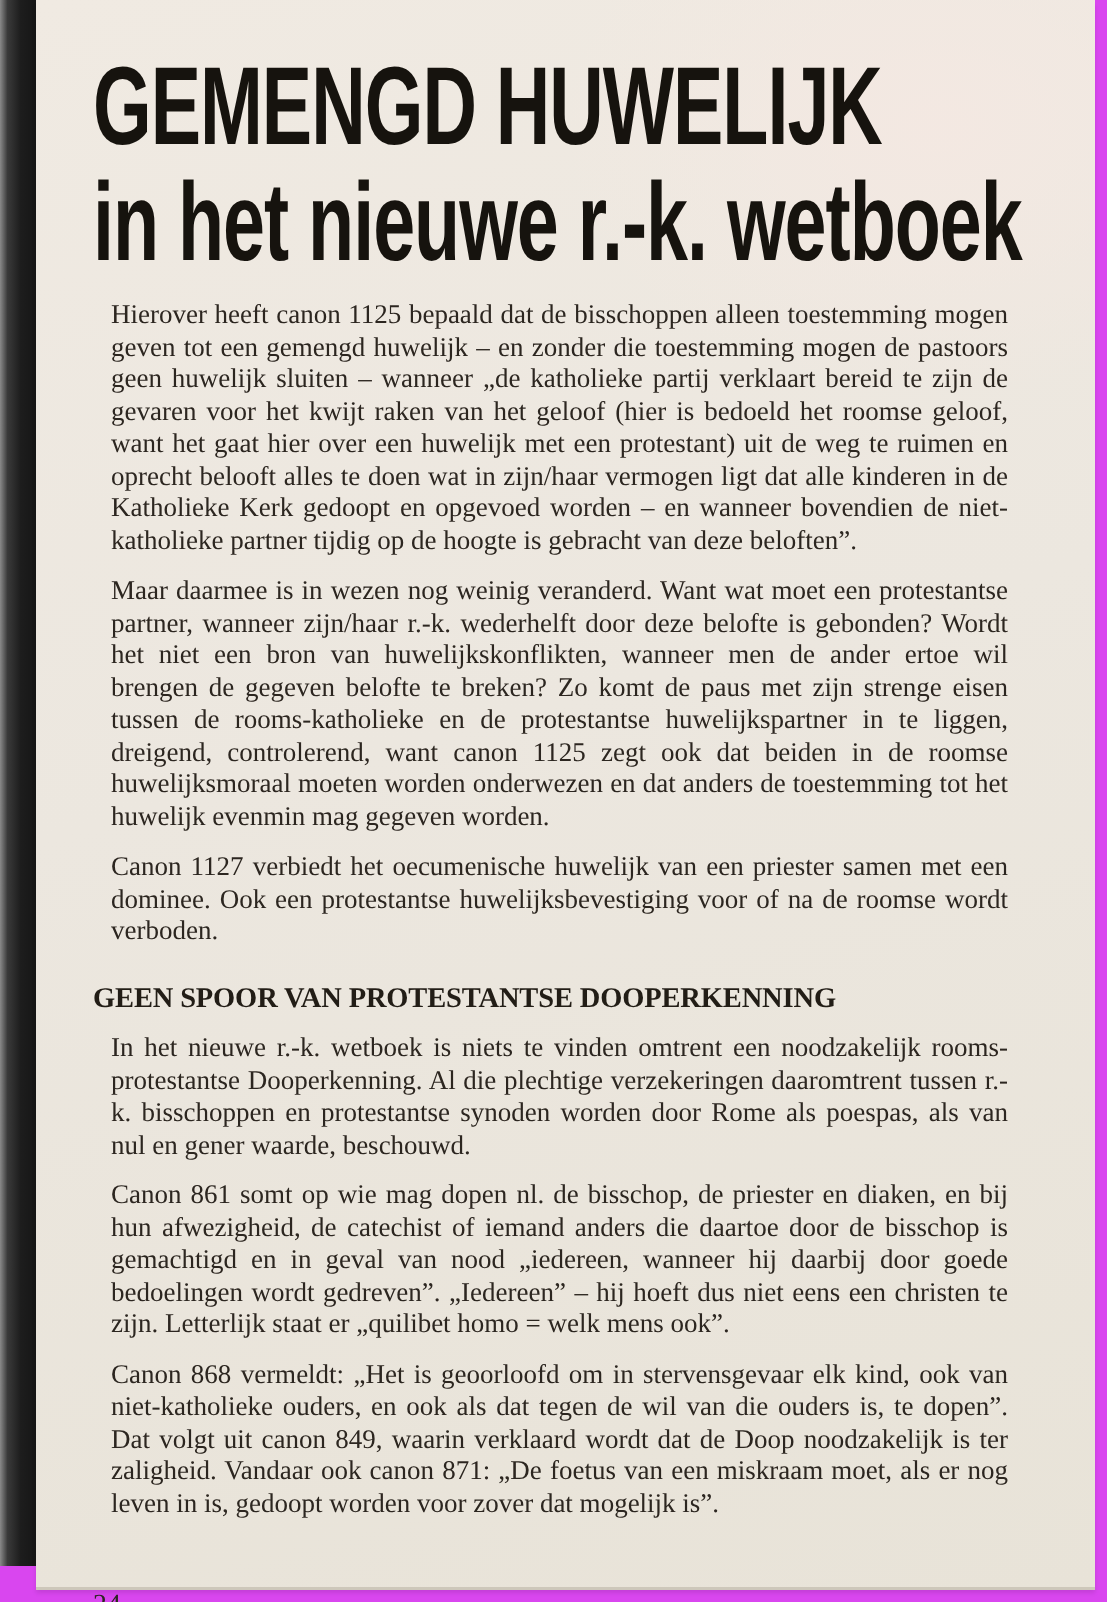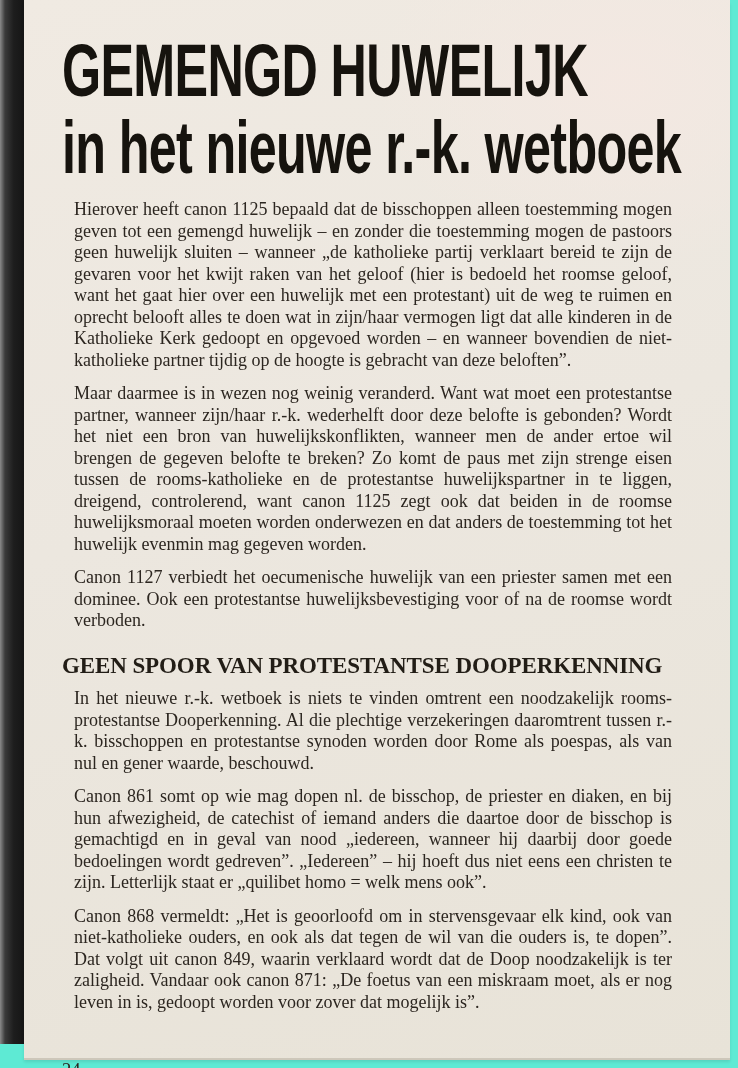--- a/index.html
+++ b/index.html
@@ -7,21 +7,21 @@
     padding: 0;
     width: 738px;
     height: 1068px;
     background: #fcfcfb;
     font-family: "Liberation Serif", serif;
   }
   .canvas {
     position: relative;
     width: 738px;
     height: 1068px;
-    background: #5eead4;
+    background: #d946ef;
     overflow: hidden;
   }
   
   .gutter {
     position: absolute;
     left: 0;
     top: 0;
     width: 25px;
     height: 1044px;
     background: linear-gradient(to right, #8a8a8a 0%, #3a3a3a 20%, #1d1d1d 55%, #151515 100%);
@@ -55,21 +55,21 @@
   .title-line { display: block; }
   .bodytext {
     margin-top: 13px;
     font-size: 18px;
     line-height: 21.5px;
     color: #2c2620;
     text-align: justify;
   }
   .bodytext p { margin: 12px; }
   .section-heading {
-    font-size: 23px;
+    font-size: 19px;
     font-weight: bold;
     letter-spacing: -0.1px;
     margin: 23px 0 0 0;
     color: #221d16;
     text-align: left;
   }
   .pagenum {
     position: absolute;
     left: 38px;
     top: 1060px;

